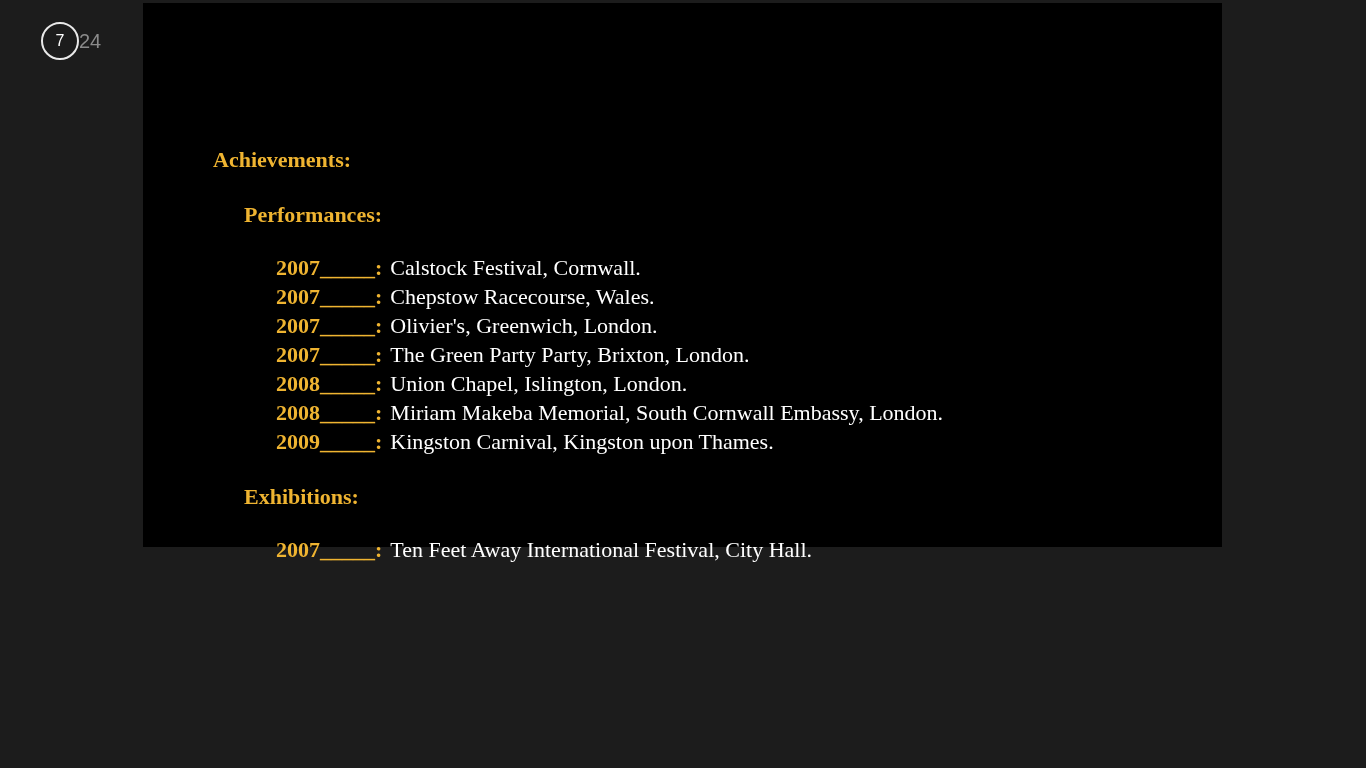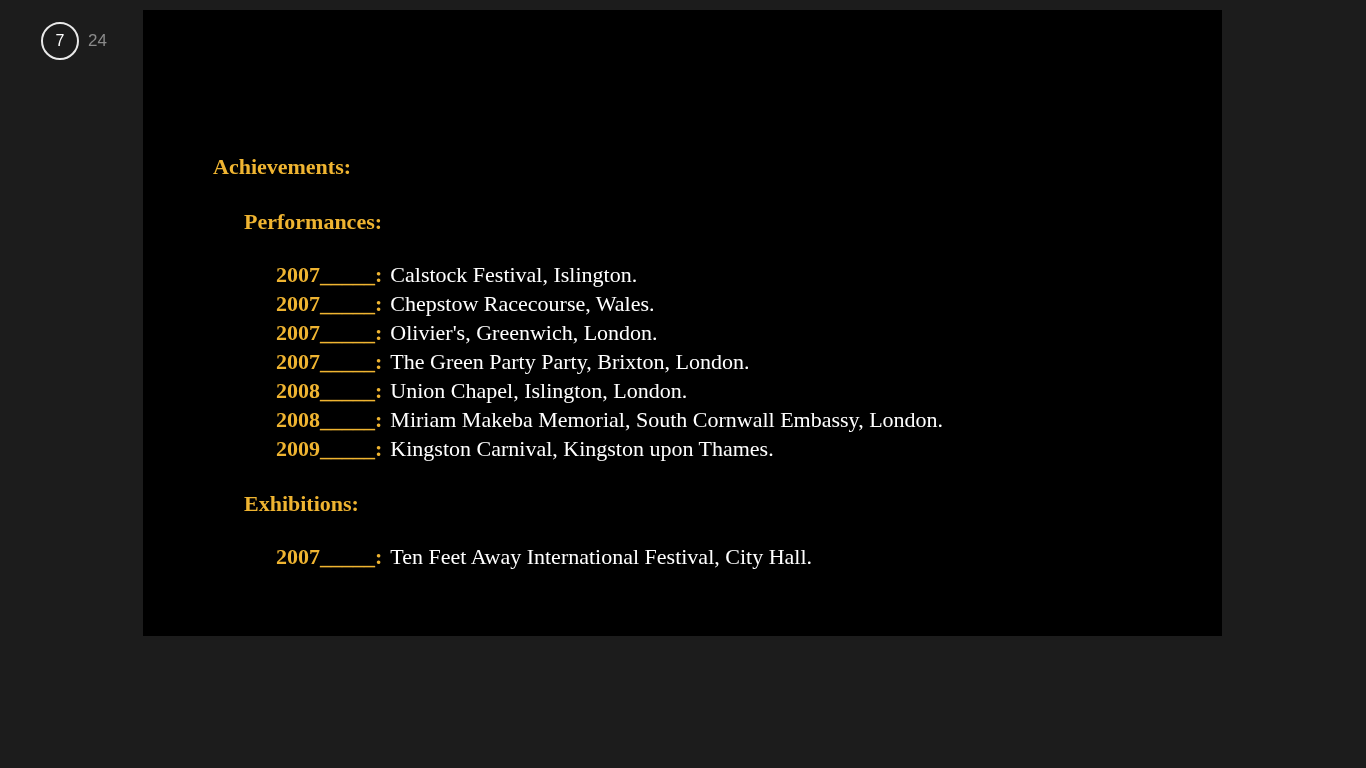--- a/index.html
+++ b/index.html
@@ -24,26 +24,26 @@
     display:flex;align-items:center;
     font-family:"Liberation Sans","DejaVu Sans",sans-serif;
   }
   .page-circle{
     width:38px;height:38px;border:2.5px solid var(--badge-ring);
     border-radius:50%;
     display:flex;align-items:center;justify-content:center;
     color:#ffffff;font-size:16px;
   }
   .page-total{
-    margin-left:9px;color:var(--muted);font-size:17px;
+    color:var(--muted);font-size:20px;
   }
 
   
   .slide{
-    position:absolute;left:143px;top:10px;width:1079px;height:626px;
+    position:absolute;left:143px;top:3px;width:1079px;height:544px;
     background:var(--slide-bg);
   }
   .doc-title{
     position:absolute;left:70px;top:142px;
     color:var(--gold);font-weight:bold;font-size:22px;line-height:29px;
   }
   .section-heading{
     position:absolute;left:101px;
     color:var(--gold);font-weight:bold;font-size:22px;line-height:29px;
   }
@@ -75,21 +75,21 @@
 </div>
 
 <div class="slide">
 
   <div class="doc-title">Achievements:</div>
 
   <div class="section-heading heading-performances">Performances:</div>
 
   <ul class="entry-list list-performances">
     <li class="entry-row">
-      <span class="entry-year">2007_____:</span><span class="entry-text">Calstock Festival, Islington.</span>
+      <span class="entry-year">2007_____:</span><span class="entry-text">Calstock Festival, Cornwall.</span>
     </li>
     <li class="entry-row">
       <span class="entry-year">2007_____:</span><span class="entry-text">Chepstow Racecourse, Wales.</span>
     </li>
     <li class="entry-row">
       <span class="entry-year">2007_____:</span><span class="entry-text">Olivier's, Greenwich, London.</span>
     </li>
     <li class="entry-row">
       <span class="entry-year">2007_____:</span><span class="entry-text">The Green Party Party, Brixton, London.</span>
     </li>

